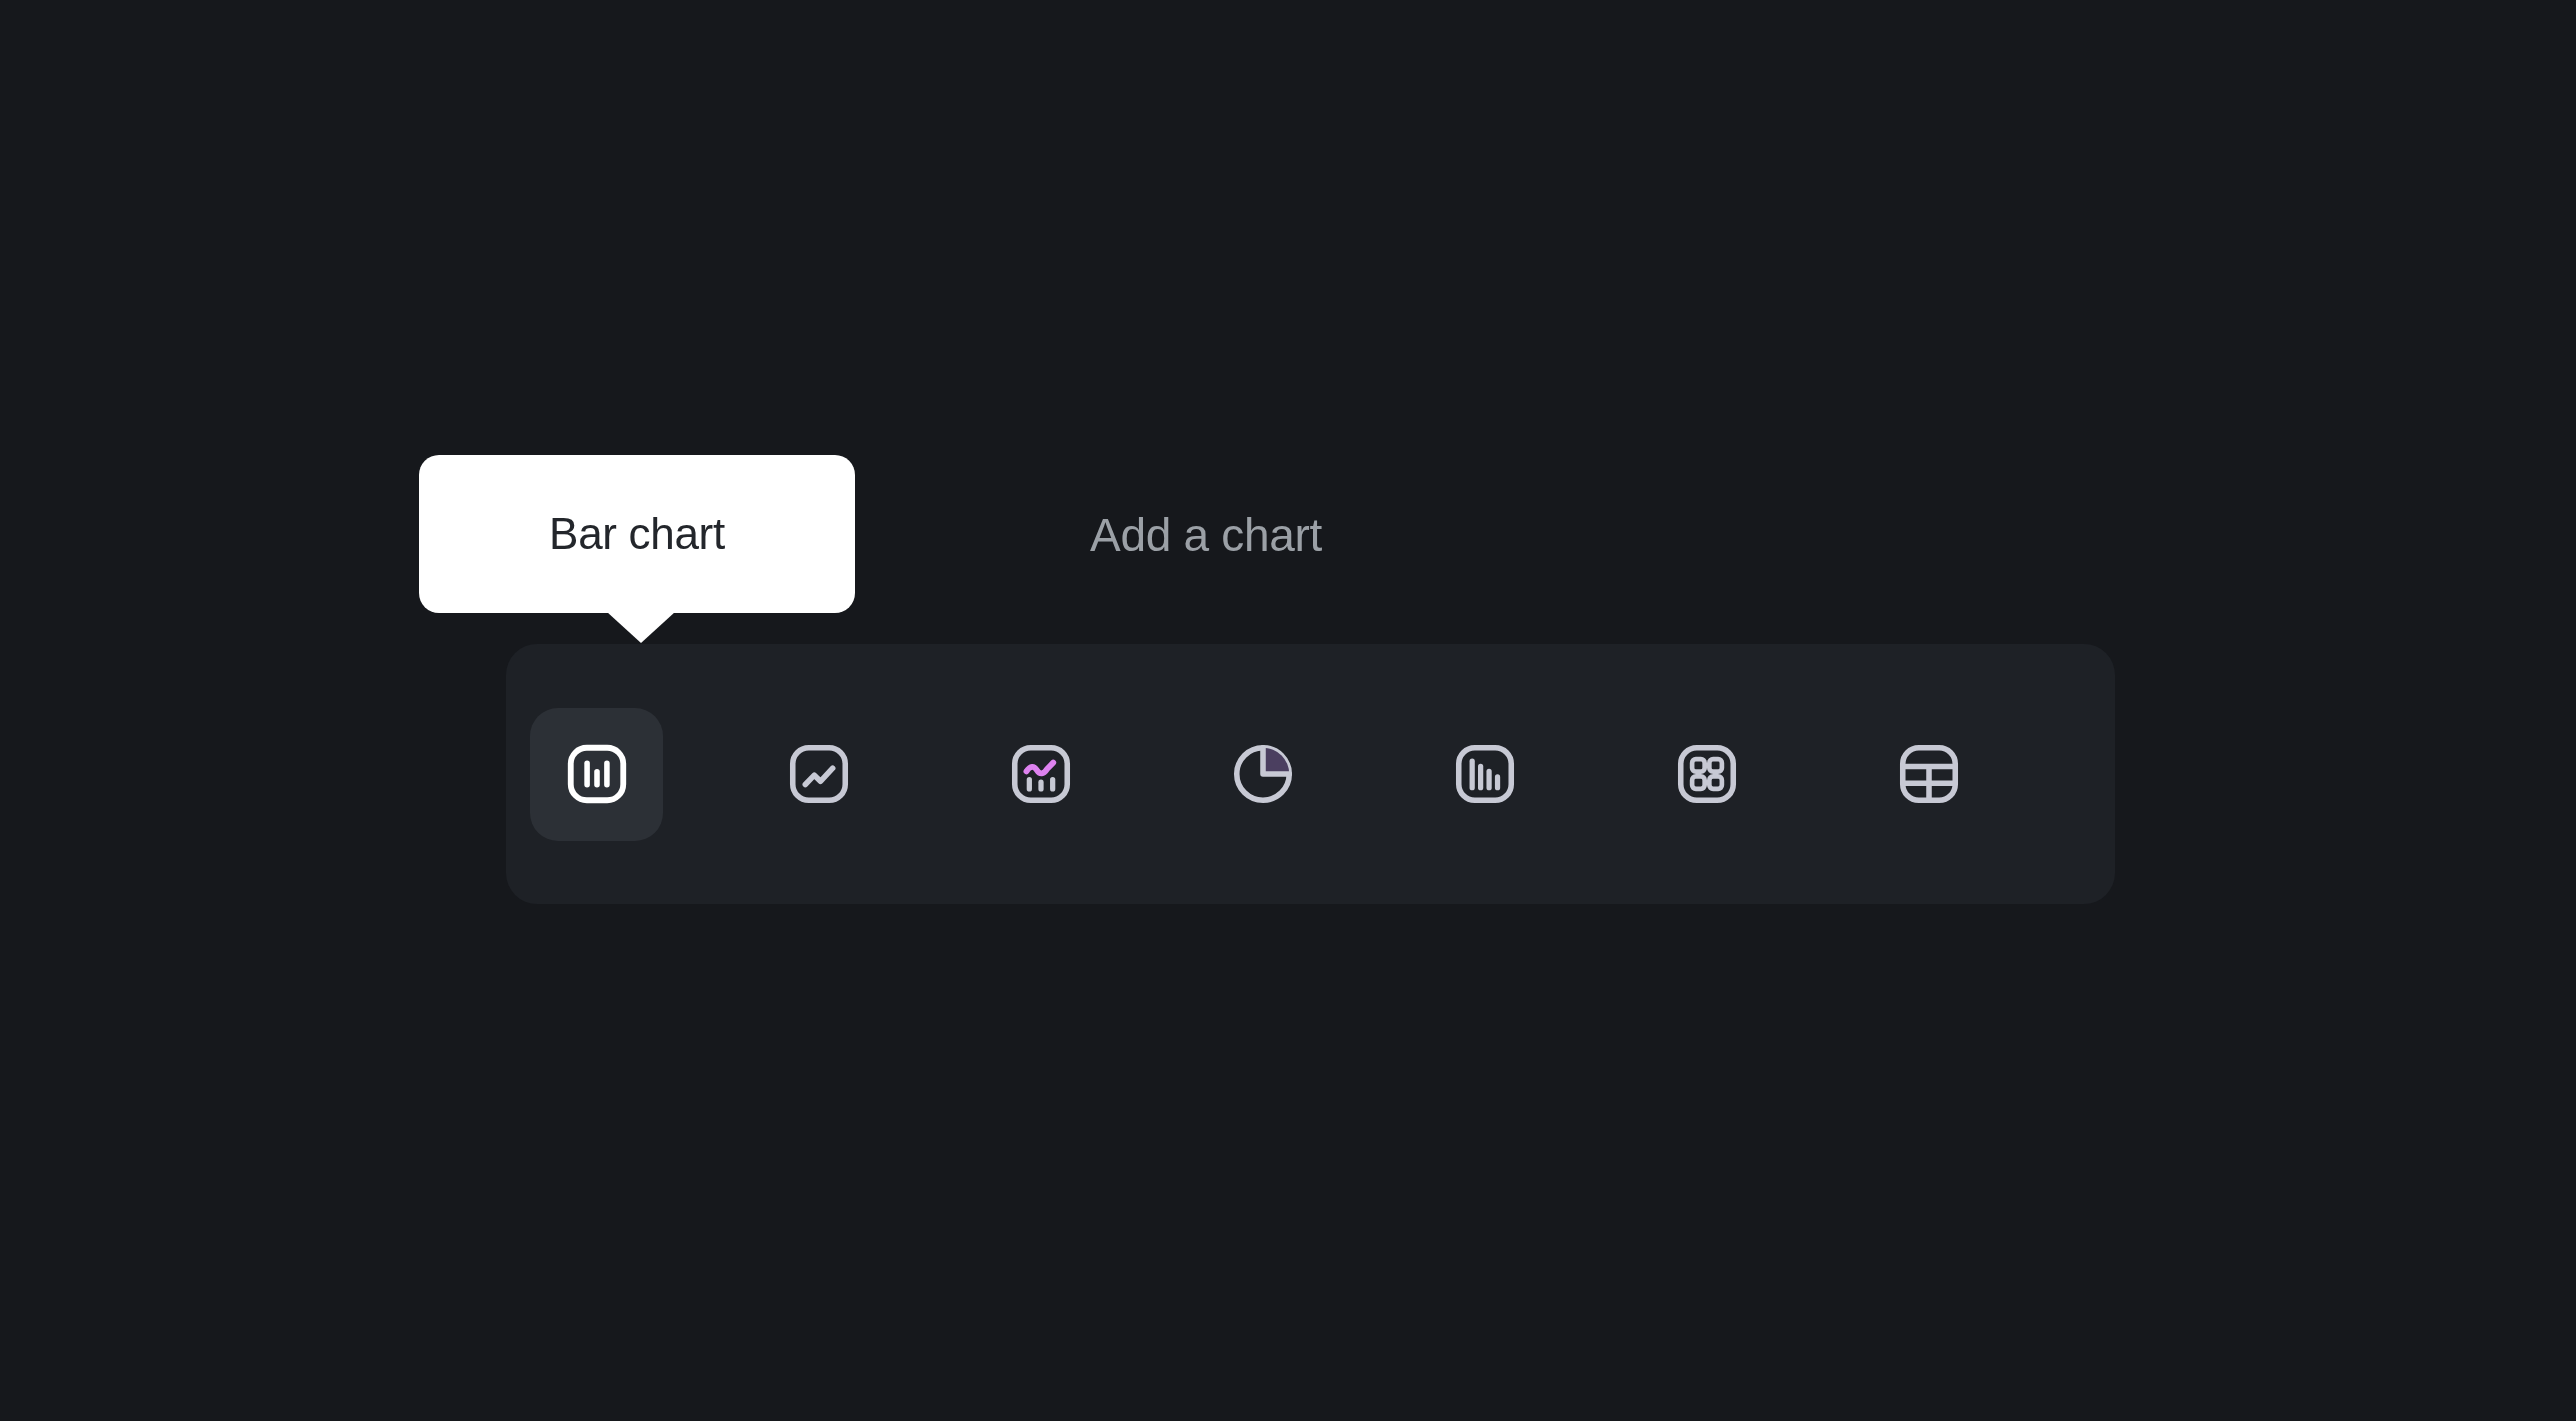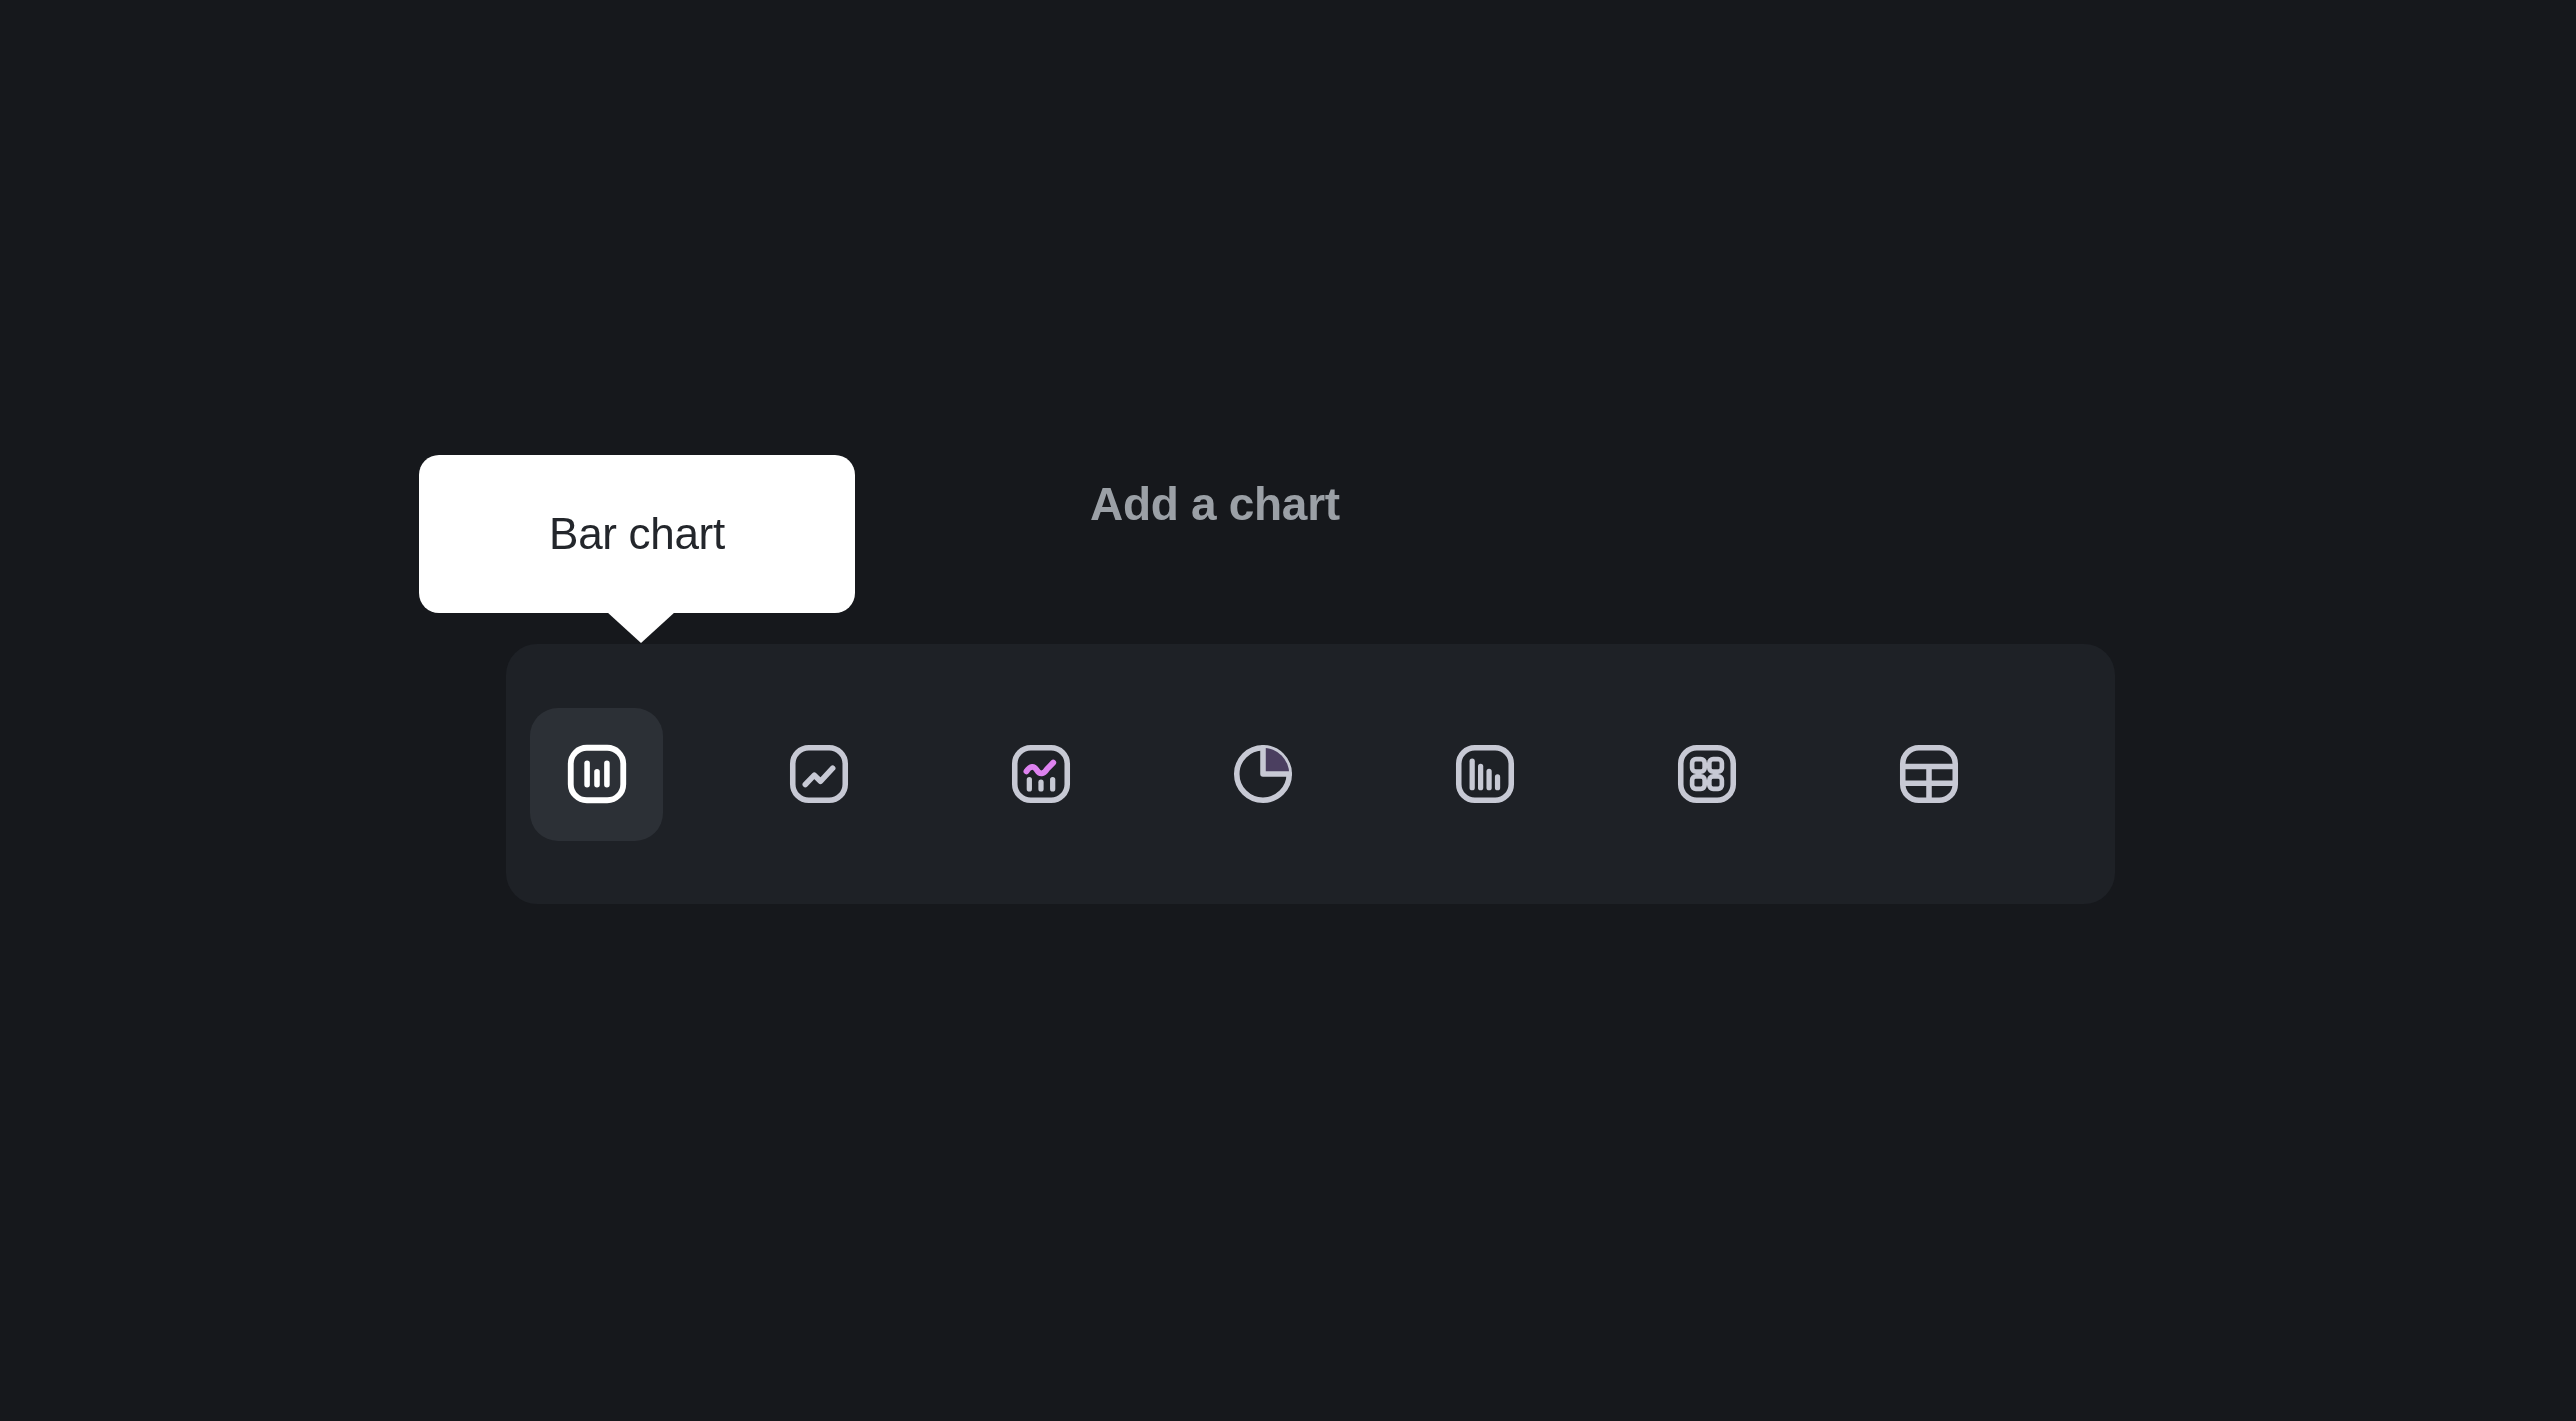--- a/index.html
+++ b/index.html
@@ -20,23 +20,23 @@
     position: relative;
     width: 2576px;
     height: 1421px;
     background: #16181c;
   }
 
   
   .section-title {
     position: absolute;
     left: 1090px;
-    top: 481px;
+    top: 512px;
     font-size: 46px;
-    font-weight: bold;
+    font-weight: normal;
     color: #9ba0a6;
     letter-spacing: -0.3px;
     line-height: 1;
     white-space: nowrap;
   }
 
   
   .tooltip {
     position: absolute;
     left: 419px;

